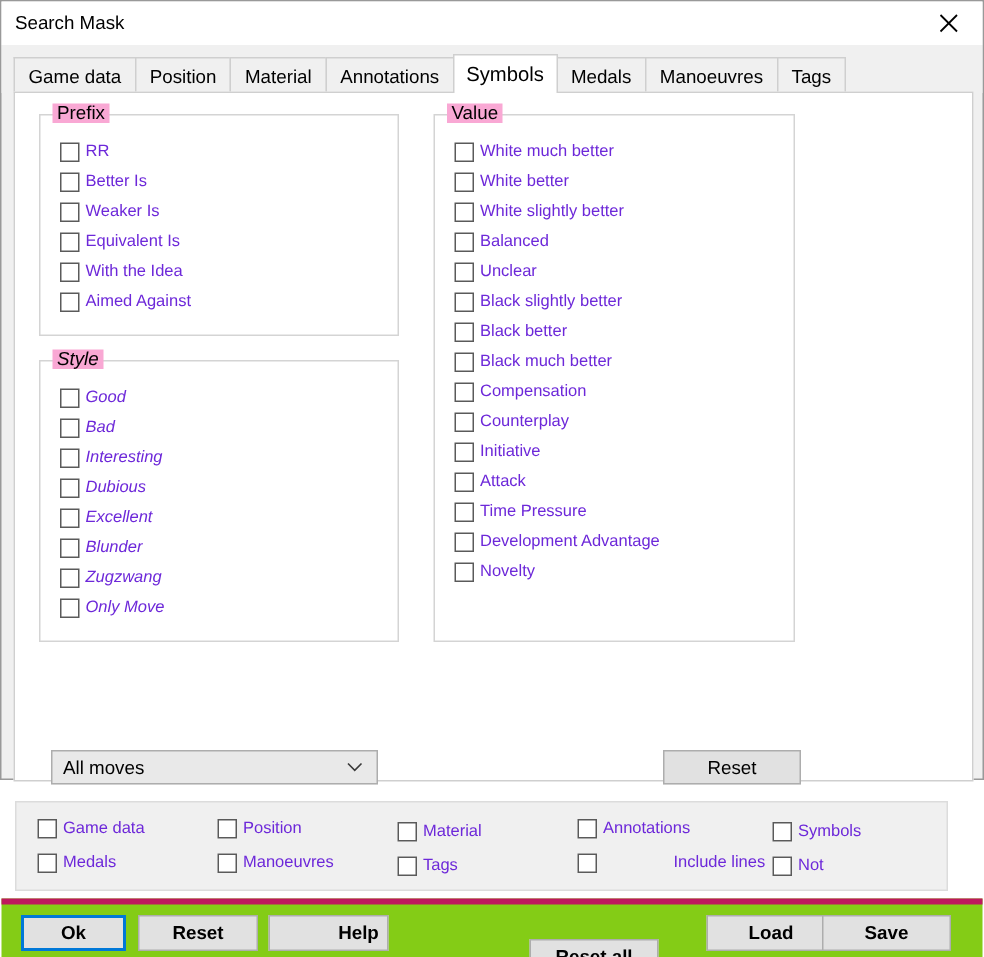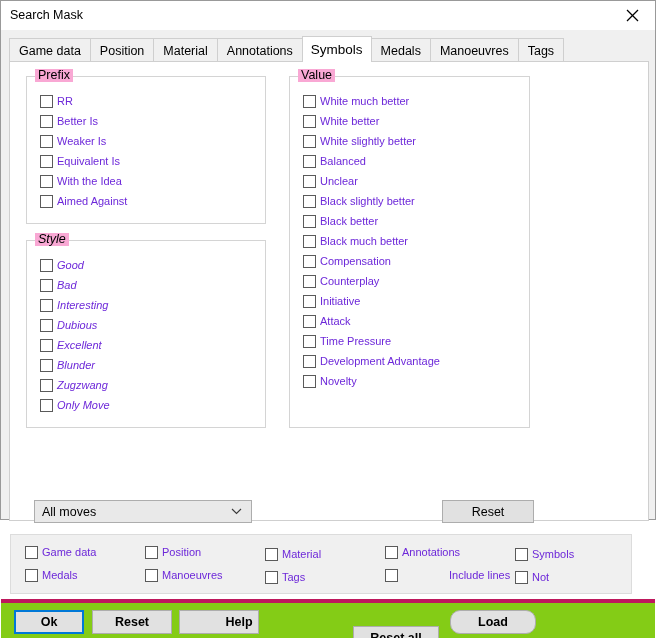--- a/index.html
+++ b/index.html
@@ -240,21 +240,21 @@
   }
   #ok-button {
     left: 13px;
     width: 70px;
     border: 2px solid #0078d7;
     background: #e1e1e1;
   }
   #cancel-button { left: 91px; width: 80px; }
   #help-button { left: 178px; width: 80px; padding-left: 40px; }
   #reset-all-button { left: 352px; width: 86px; margin-top: 16px; }
-  #load-button { left: 449px; width: 86px; border-radius: 10px; }
+  #load-button { left: 470px; width: 86px; }
   #save-button { left: 547px; width: 86px; }
 </style>
 </head>
 <body>
 
 <div id="window">
 
   <div id="titlebar">
     <span id="title-text">Search Mask</span>
     <div id="close-button">
@@ -497,15 +497,18 @@
       </div>
     <div class="btn barbtn" id="help-button">
         <span>Help</span>
       </div>
     <div class="btn barbtn" id="reset-all-button">
         <span>Reset all</span>
       </div>
     <div class="btn barbtn" id="load-button">
         <span>Load</span>
       </div>
+    <div class="btn barbtn" id="save-button">
+        <span>Save</span>
+      </div>
   </div>
 
 </div>
 
 </body></html>

